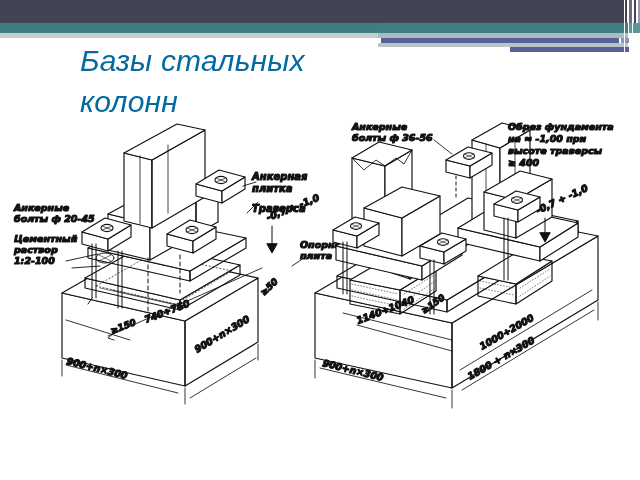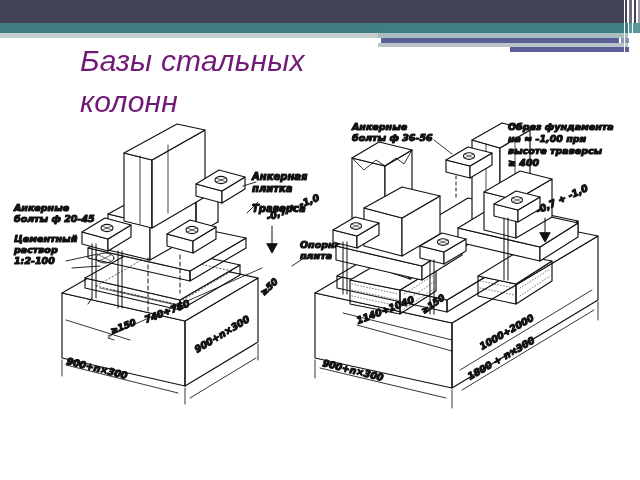--- a/index.html
+++ b/index.html
@@ -26,21 +26,21 @@
   #bar-slate1b   {left:621px;top:38px;width:8px;  height:5px;  background:#8e93bb;}
   #bar-gray3     {left:378px;top:43px;width:250px;height:4px;  background:#b9c4c8;}
   #bar-slate2    {left:510px;top:47px;width:119px;height:5px;  background:#5a6096;}
   #bar-tick-a    {left:624px;top:0;   width:1px;  height:52px; background:#ffffff;}
   #bar-tick-b    {left:632px;top:0;   width:1px;  height:52px; background:#ffffff;}
 
   
   #slide-title{
     position:absolute;left:80px;top:40px;width:420px;
     font-size:30px;font-style:italic;font-weight:400;
-    color:#701a75;line-height:1.38;letter-spacing:0.2px;
+    color:#0369a1;line-height:1.38;letter-spacing:0.2px;
     white-space:pre-line;
   }
 
   
   #drawing-figure{position:absolute;left:0px;top:118px;width:640px;height:300px;}
   #drawing-svg{display:block;}
   .hw{font-family:"DejaVu Sans",sans-serif;font-style:italic;font-weight:700;fill:#111;}
 </style>
 </head>
 <body>

